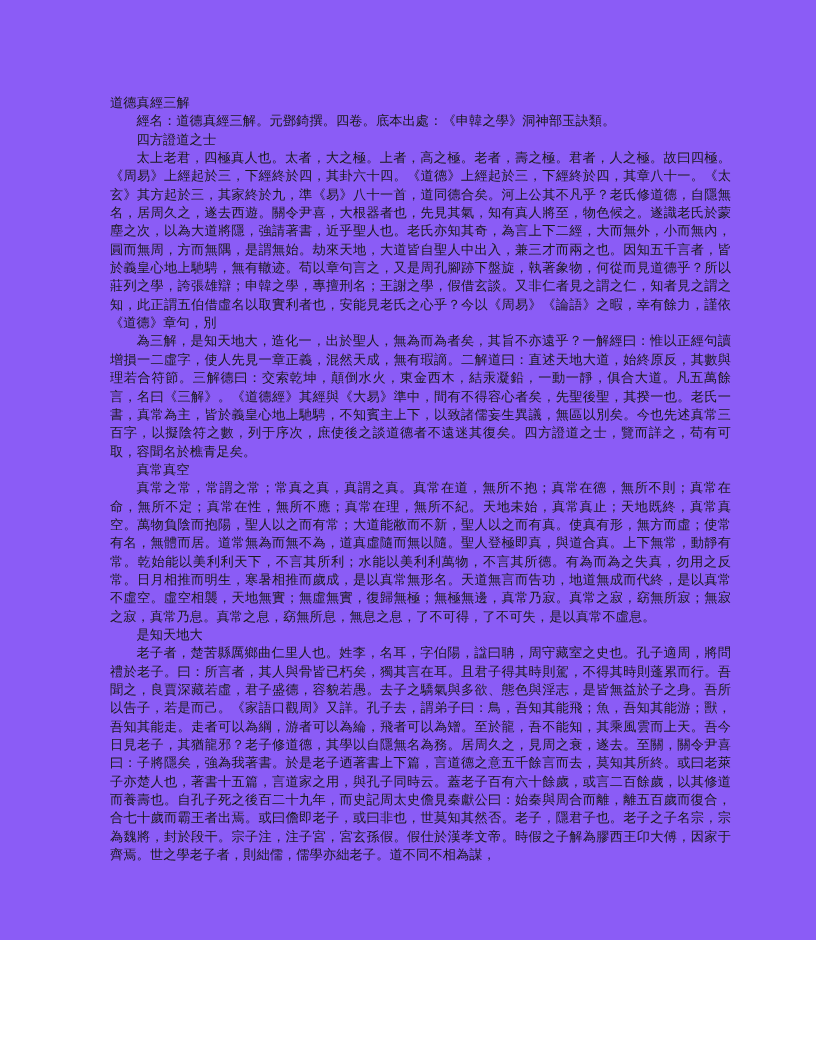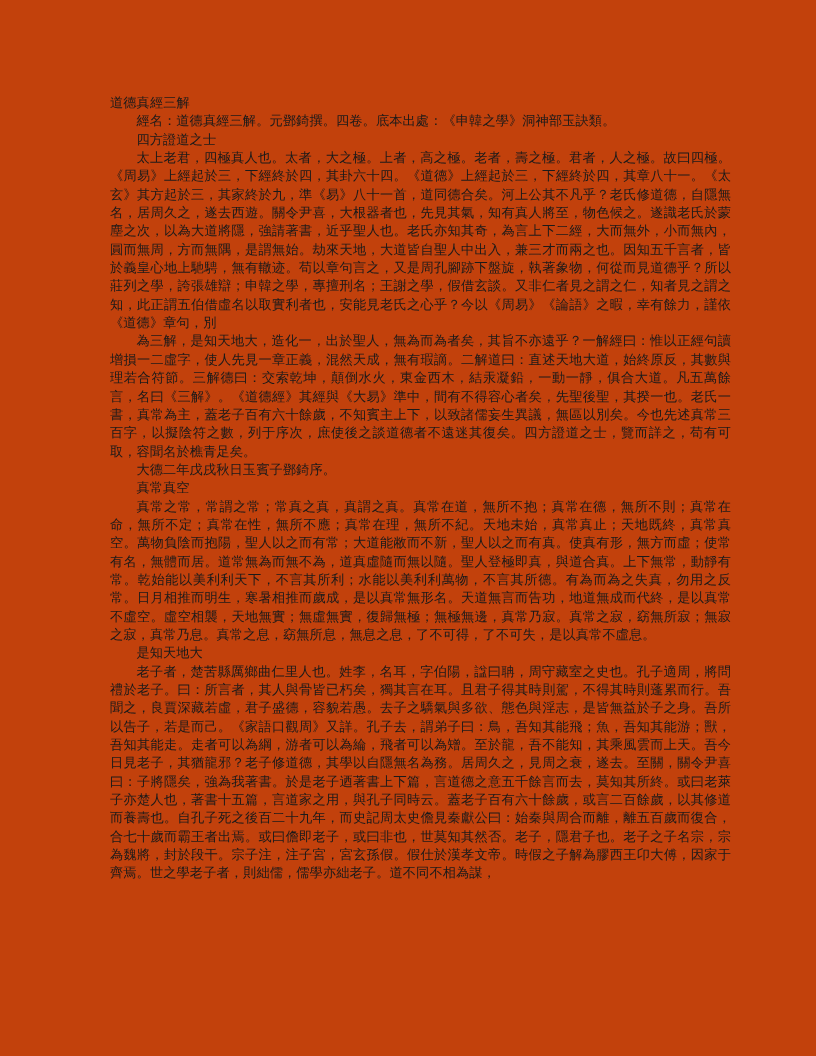--- a/index.html
+++ b/index.html
@@ -8,23 +8,23 @@
     padding: 0;
     background: #ffffff;
   }
   body {
     font-family: "DejaVu Serif", "Liberation Serif", serif;
     color: #000000;
   }
   .page {
     position: relative;
     width: 816px;
-    height: 1056px;
+    height: 940px;
     box-sizing: border-box;
-    background: #c2410c;
+    background: #8b5cf6;
     overflow: hidden;
     padding-left: 12px;
   }
   .content {
     position: absolute;
     left: 110px;
     top: 94px;
     width: 621px;
   }
   
@@ -62,23 +62,22 @@
 
     <div class="line indent-0">道德真經三解</div>
 
     <div class="line indent-1">經名：道德真經三解。元鄧錡撰。四卷。底本出處：《申韓之學》洞神部玉訣類。</div>
 
     <div class="line indent-1">四方證道之士</div>
 
 
     <p class="para">太上老君，四極真人也。太者，大之極。上者，高之極。老者，壽之極。君者，人之極。故曰四極。《周易》上經起於三，下經終於四，其卦六十四。《道德》上經起於三，下經終於四，其章八十一。《太玄》其方起於三，其家終於九，準《易》八十一首，道同德合矣。河上公其不凡乎？老氏修道德，自隱無名，居周久之，遂去西遊。關令尹喜，大根器者也，先見其氣，知有真人將至，物色候之。遂識老氏於蒙塵之次，以為大道將隱，強請著書，近乎聖人也。老氏亦知其奇，為言上下二經，大而無外，小而無內，圓而無周，方而無隅，是謂無始。劫來天地，大道皆自聖人中出入，兼三才而兩之也。因知五千言者，皆於義皇心地上馳騁，無有轍迹。苟以章句言之，又是周孔腳跡下盤旋，執著象物，何從而見道德乎？所以莊列之學，誇張雄辯；申韓之學，專擅刑名；王謝之學，假借玄談。又非仁者見之謂之仁，知者見之謂之知，此正謂五伯借虛名以取實利者也，安能見老氏之心乎？今以《周易》《論語》之暇，幸有餘力，謹依《道德》章句，別</p>
 
-    <p class="para">為三解，是知天地大，造化一，出於聖人，無為而為者矣，其旨不亦遠乎？一解經曰：惟以正經句讀增損一二虛字，使人先見一章正義，混然天成，無有瑕謫。二解道曰：直述天地大道，始終原反，其數與理若合符節。三解德曰：交索乾坤，顛倒水火，東金西木，結汞凝鉛，一動一靜，俱合大道。凡五萬餘言，名曰《三解》。《道德經》其經與《大易》準中，間有不得容心者矣，先聖後聖，其揆一也。老氏一書，真常為主，蓋老子百有六十餘歲，不知賓主上下，以致諸儒妄生異議，無區以別矣。今也先述真常三百字，以擬陰符之數，列于序次，庶使後之談道德者不遠迷其復矣。四方證道之士，覽而詳之，苟有可取，容聞名於樵青足矣。</p>
+    <p class="para">為三解，是知天地大，造化一，出於聖人，無為而為者矣，其旨不亦遠乎？一解經曰：惟以正經句讀增損一二虛字，使人先見一章正義，混然天成，無有瑕謫。二解道曰：直述天地大道，始終原反，其數與理若合符節。三解德曰：交索乾坤，顛倒水火，東金西木，結汞凝鉛，一動一靜，俱合大道。凡五萬餘言，名曰《三解》。《道德經》其經與《大易》準中，間有不得容心者矣，先聖後聖，其揆一也。老氏一書，真常為主，皆於義皇心地上馳騁，不知賓主上下，以致諸儒妄生異議，無區以別矣。今也先述真常三百字，以擬陰符之數，列于序次，庶使後之談道德者不遠迷其復矣。四方證道之士，覽而詳之，苟有可取，容聞名於樵青足矣。</p>
 
-    <div class="line indent-1">大德二年戊戌秋日玉賓子鄧錡序。</div>
 
     <div class="line indent-1">真常真空</div>
 
     <p class="para">真常之常，常謂之常；常真之真，真謂之真。真常在道，無所不抱；真常在德，無所不則；真常在命，無所不定；真常在性，無所不應；真常在理，無所不紀。天地未始，真常真止；天地既終，真常真空。萬物負陰而抱陽，聖人以之而有常；大道能敝而不新，聖人以之而有真。使真有形，無方而虛；使常有名，無體而居。道常無為而無不為，道真虛隨而無以隨。聖人登極即真，與道合真。上下無常，動靜有常。乾始能以美利利天下，不言其所利；水能以美利利萬物，不言其所德。有為而為之失真，勿用之反常。日月相推而明生，寒暑相推而歲成，是以真常無形名。天道無言而告功，地道無成而代終，是以真常不虛空。虛空相襲，天地無實；無虛無實，復歸無極；無極無邊，真常乃寂。真常之寂，窈無所寂；無寂之寂，真常乃息。真常之息，窈無所息，無息之息，了不可得，了不可失，是以真常不虛息。</p>
 
     <div class="line indent-1">是知天地大</div>
 
     <p class="para">老子者，楚苦縣厲鄉曲仁里人也。姓李，名耳，字伯陽，諡曰聃，周守藏室之史也。孔子適周，將問禮於老子。曰：所言者，其人與骨皆已朽矣，獨其言在耳。且君子得其時則駕，不得其時則蓬累而行。吾聞之，良賈深藏若虛，君子盛德，容貌若愚。去子之驕氣與多欲、態色與淫志，是皆無益於子之身。吾所以告子，若是而己。《家語口觀周》又詳。孔子去，謂弟子曰：鳥，吾知其能飛；魚，吾知其能游；獸，吾知其能走。走者可以為綱，游者可以為綸，飛者可以為矰。至於龍，吾不能知，其乘風雲而上天。吾今日見老子，其猶龍邪？老子修道德，其學以自隱無名為務。居周久之，見周之衰，遂去。至關，關令尹喜曰：子將隱矣，強為我著書。於是老子迺著書上下篇，言道德之意五千餘言而去，莫知其所終。或曰老萊子亦楚人也，著書十五篇，言道家之用，與孔子同時云。蓋老子百有六十餘歲，或言二百餘歲，以其修道而養壽也。自孔子死之後百二十九年，而史記周太史儋見秦獻公曰：始秦與周合而離，離五百歲而復合，合七十歲而霸王者出焉。或曰儋即老子，或曰非也，世莫知其然否。老子，隱君子也。老子之子名宗，宗為魏將，封於段干。宗子注，注子宮，宮玄孫假。假仕於漢孝文帝。時假之子解為膠西王卬大傅，因家于齊焉。世之學老子者，則絀儒，儒學亦絀老子。道不同不相為謀，</p>
 
   </div>

